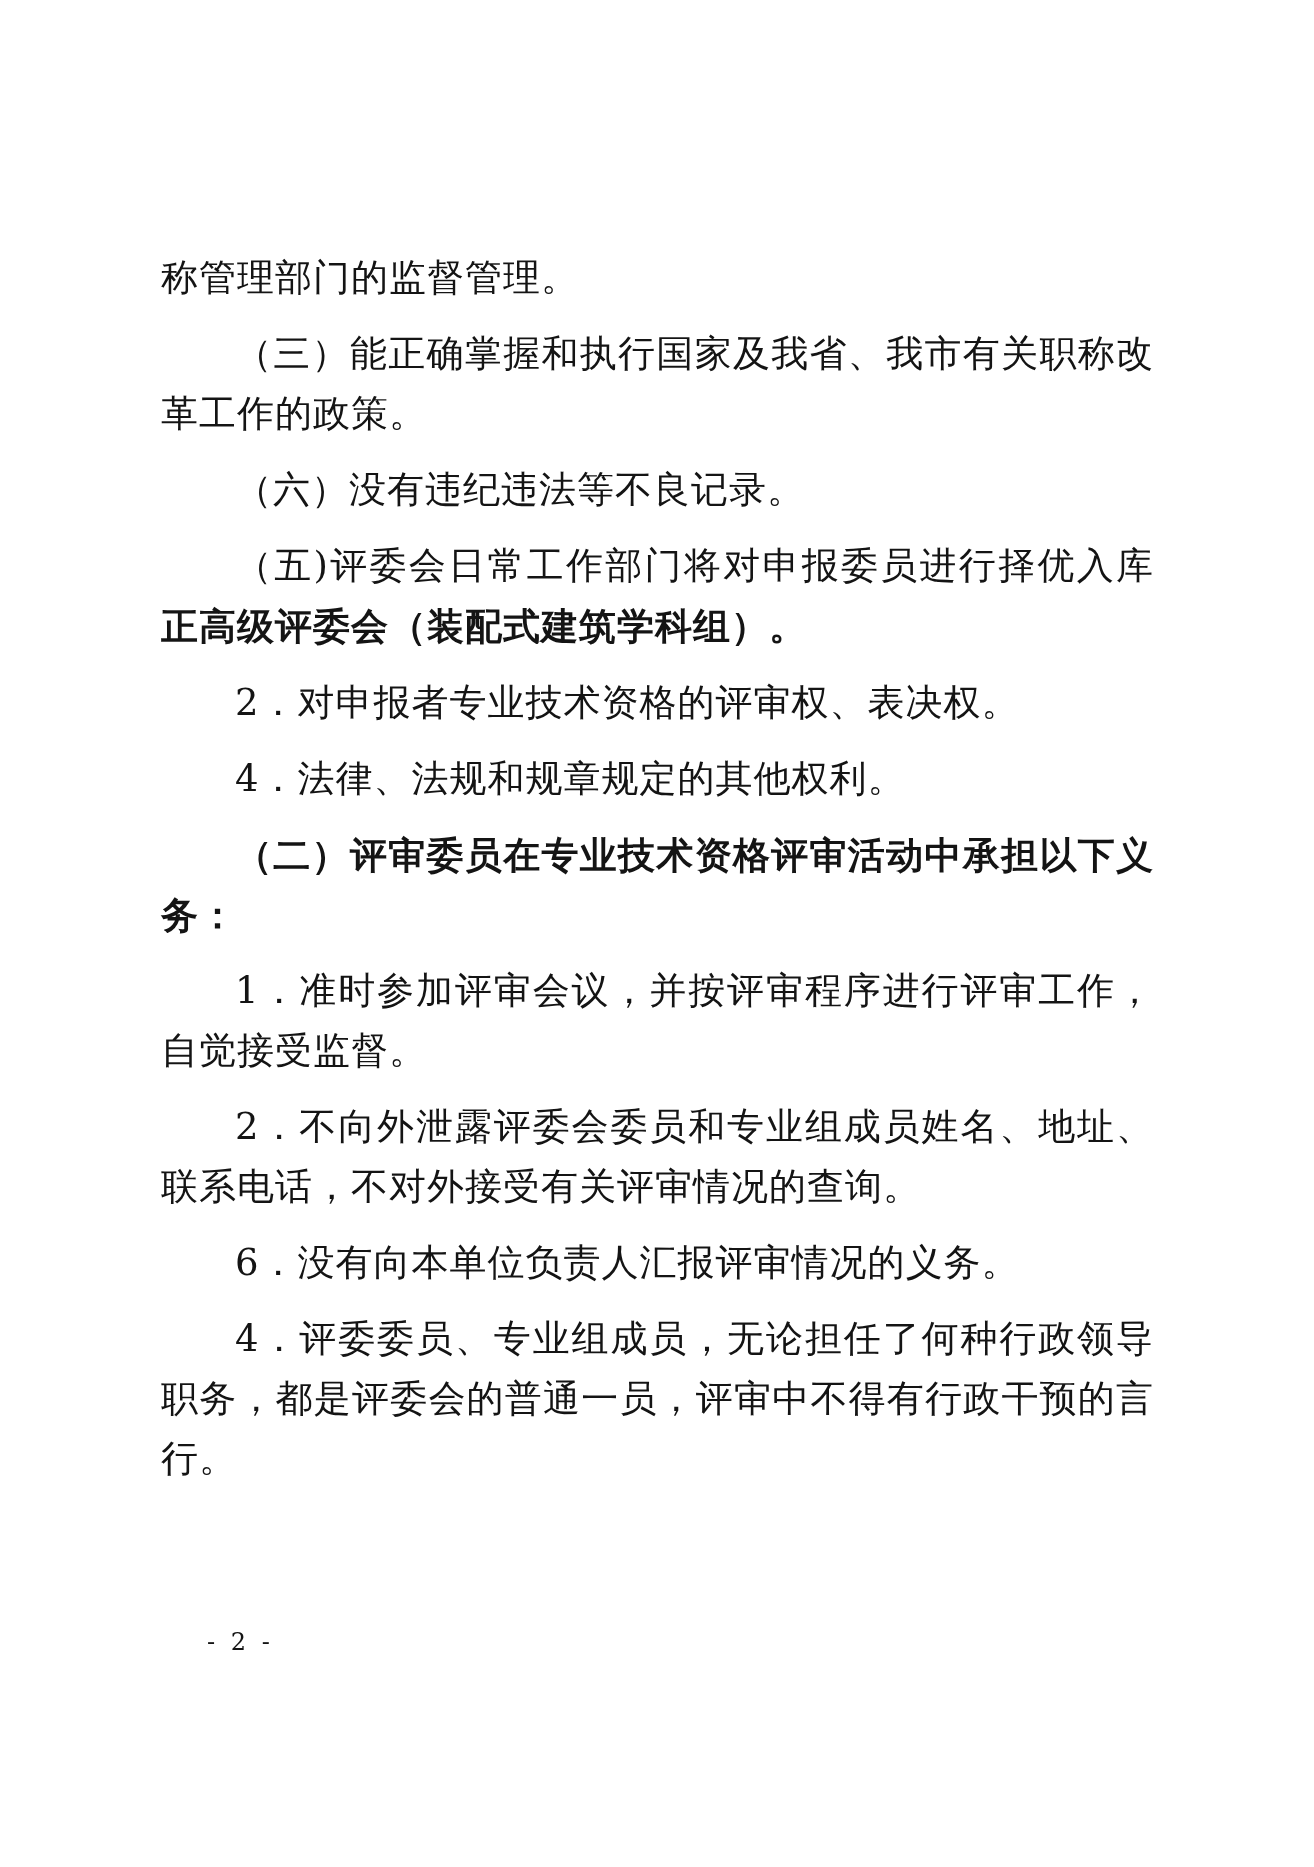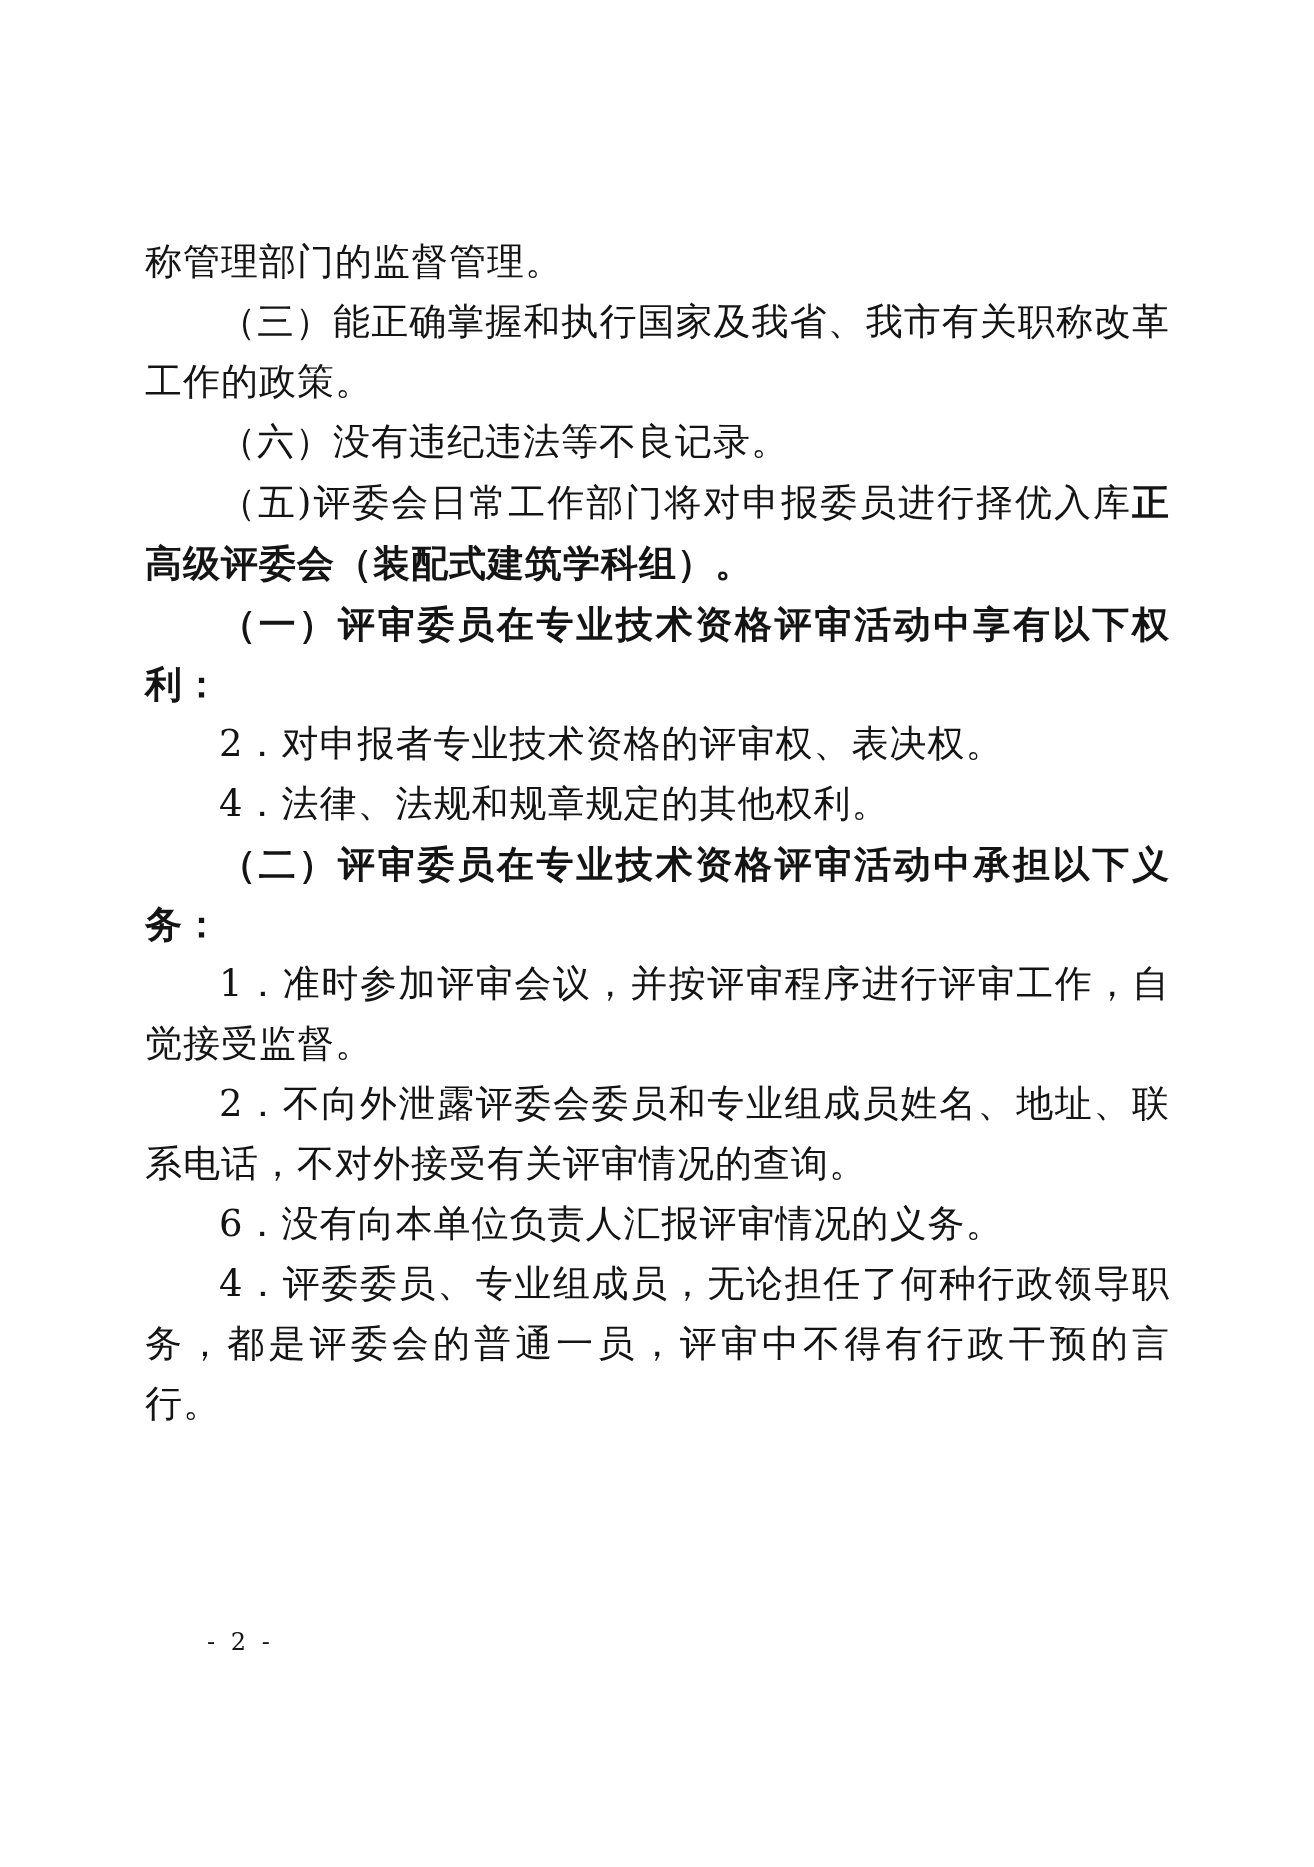--- a/index.html
+++ b/index.html
@@ -21,21 +21,21 @@
     left: 145px;
     top: 232px;
     width: 1025px;
     font-size: 37px;
     line-height: 60px;
     letter-spacing: 1px;
     text-align: justify;
     text-align-last: left;
   }
   .content p {
-    margin: 0;
+    margin: 16px;
     padding: 0;
     text-indent: 2em;
   }
   .content p.noindent {
     text-indent: 0;
   }
   .h-main {
     font-weight: bold;
     font-family: "DejaVu Sans", "Liberation Sans", sans-serif;
     letter-spacing: 2px;
@@ -65,21 +65,20 @@
     <p class="noindent">称管理部门的监督管理。</p>
 
     <p>（三）能正确掌握和执行国家及我省、我市有关职称改革工作的政策。</p>
 
 
     <p>（六）没有违纪违法等不良记录。</p>
 
     <p><span>（五)评委会日常工作部门将对申报委员进行择优入库</span><span class="bold-run">正高级评委会（装配式建筑学科组）。</span></p>
 
 
-    <p class="h-sub">（一）评审委员在专业技术资格评审活动中享有以下权利：</p>
 
 
     <p>2．对申报者专业技术资格的评审权、表决权。</p>
 
 
     <p>4．法律、法规和规章规定的其他权利。</p>
 
     <p class="h-sub">（二）评审委员在专业技术资格评审活动中承担以下义务：</p>
 
     <p>1．准时参加评审会议，并按评审程序进行评审工作，自觉接受监督。</p>

